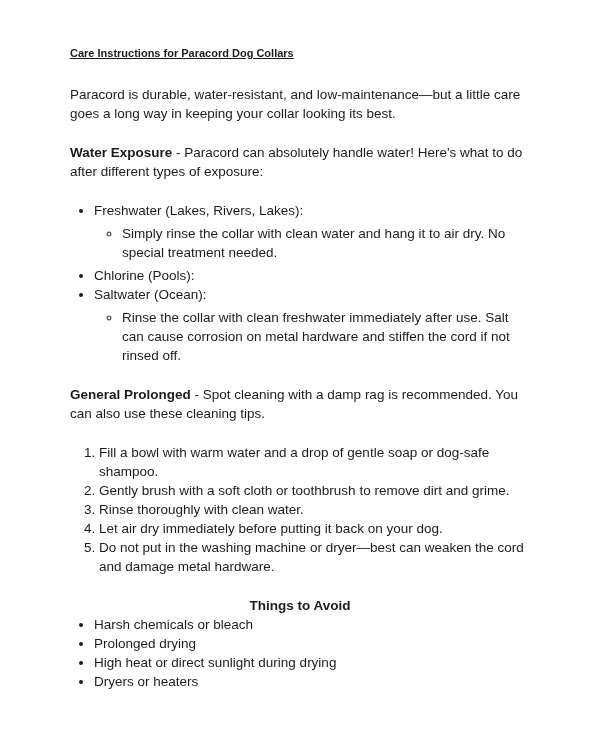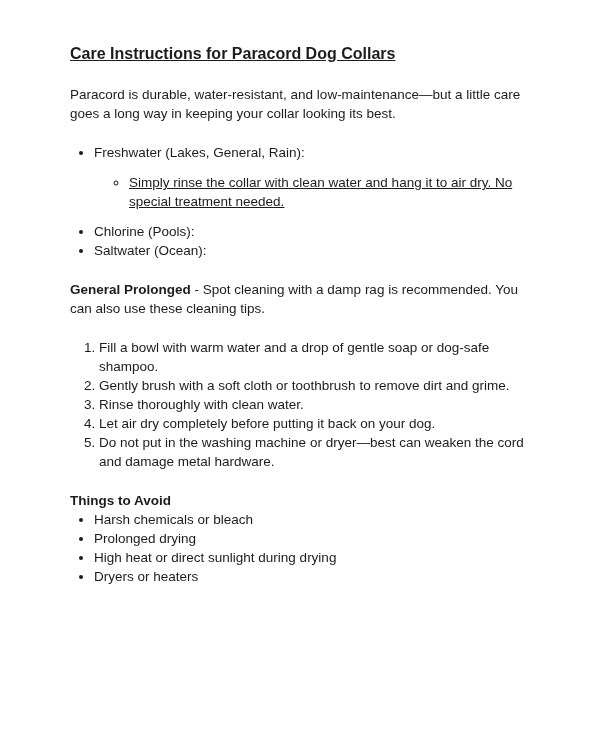--- a/index.html
+++ b/index.html
@@ -12,104 +12,110 @@
     box-sizing: border-box;
     width: 600px; height: 750px;
     padding: 44px 70px 0 70px;
     font-family: "Liberation Sans", "DejaVu Sans", sans-serif;
     font-size: 13.5px;
     line-height: 19px;
     color: #1d1c1d;
     -webkit-font-smoothing: antialiased;
   }
   .doc-title {
-    font-size: 16px;
+    font-size: 11px;
     line-height: 19px;
     font-weight: bold;
     text-decoration: underline;
     margin: 0 0 22px 0;
   }
   p.block { margin: 0 0 20px 0; }
   strong { font-weight: bold; }
 
   ul.l1 {
     margin: 0 0 20px 0;
     padding: 0 0 0 24px;
     list-style: disc;
   }
   ul.l1 > li { margin: 0; }
   ul.l2 {
     margin: 0;
     padding: 0 0 0 24px;
     list-style: circle;
   }
-  ul.l2 > li { margin: 11px; text-decoration: underline; }
+  ul.l2 > li { margin: 4px; }
 
   ol.steps {
     margin: 0 0 20px 0;
     padding: 0 0 0 29px;
     list-style: none;
     counter-reset: step;
   }
   ol.steps > li {
     position: relative;
     counter-increment: step;
   }
   ol.steps > li::before {
     content: counter(step) ".";
     position: absolute;
     left: -15px;
     top: 0;
   }
 
   .avoid-section { margin: 0; }
-  .avoid-heading { font-weight: bold; margin: 0; }
+  .avoid-heading { font-weight: bold; margin: 0; text-align: center; }
   .avoid-section ul.l1 { margin-bottom: 8px; }
 </style>
 </head>
 <body>
 
 <div class="page">
 
   <h1 class="doc-title">Care Instructions for Paracord Dog Collars</h1>
 
   <p class="block">Paracord is durable, water-resistant, and low-maintenance—but a little care goes a long way in keeping your collar looking its best.</p>
 
+  <p class="block"><strong>Water Exposure</strong><span> - Paracord can absolutely handle water! Here's what to do after different types of exposure:</span></p>
 
   <ul class="l1">
     <li>
-      <span>Freshwater (Lakes, General, Rain):</span>
+      <span>Freshwater (Lakes, Rivers, Lakes):</span>
       <ul class="l2">
         <li>
           <span>Simply rinse the collar with clean water and hang it to air dry. No special treatment needed.</span>
         </li>
       </ul>
     </li>
     <li>
       <span>Chlorine (Pools):</span>
     </li>
     <li>
       <span>Saltwater (Ocean):</span>
+      <ul class="l2">
+        <li>
+          <span>Rinse the collar with clean freshwater immediately after use. Salt can cause corrosion on metal hardware and stiffen the cord if not rinsed off.</span>
+        </li>
+      </ul>
     </li>
   </ul>
 
   <p class="block"><strong>General Prolonged</strong><span> - Spot cleaning with a damp rag is recommended. You can also use these cleaning tips.</span></p>
 
   <ol class="steps">
     <li>
       <span>Fill a bowl with warm water and a drop of gentle soap or dog-safe shampoo.</span>
     </li>
     <li>
       <span>Gently brush with a soft cloth or toothbrush to remove dirt and grime.</span>
     </li>
     <li>
       <span>Rinse thoroughly with clean water.</span>
     </li>
     <li>
-      <span>Let air dry completely before putting it back on your dog.</span>
+      <span>Let air dry immediately before putting it back on your dog.</span>
     </li>
     <li>
       <span>Do not put in the washing machine or dryer—best can weaken the cord and damage metal hardware.</span>
     </li>
   </ol>
 
   <div class="avoid-section">
     <div class="avoid-heading">Things to Avoid</div>
     <ul class="l1">
       <li>

